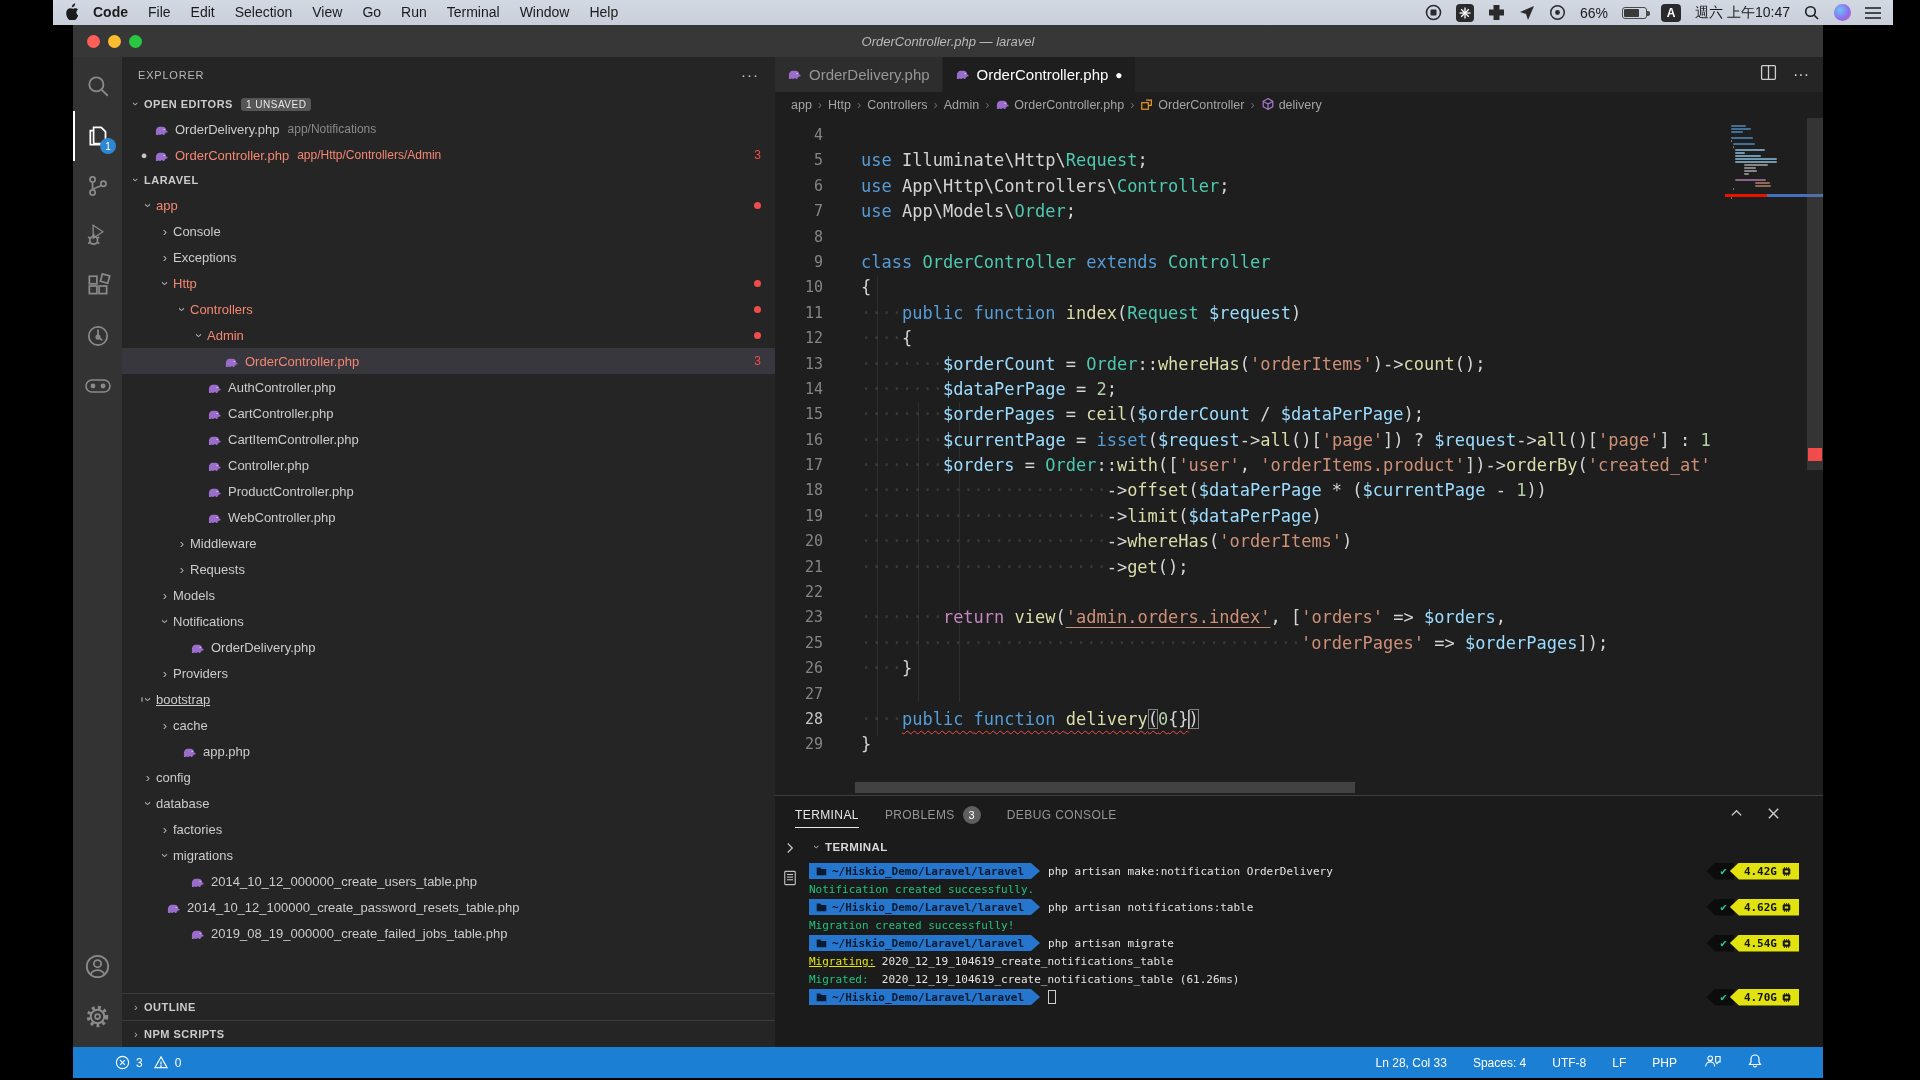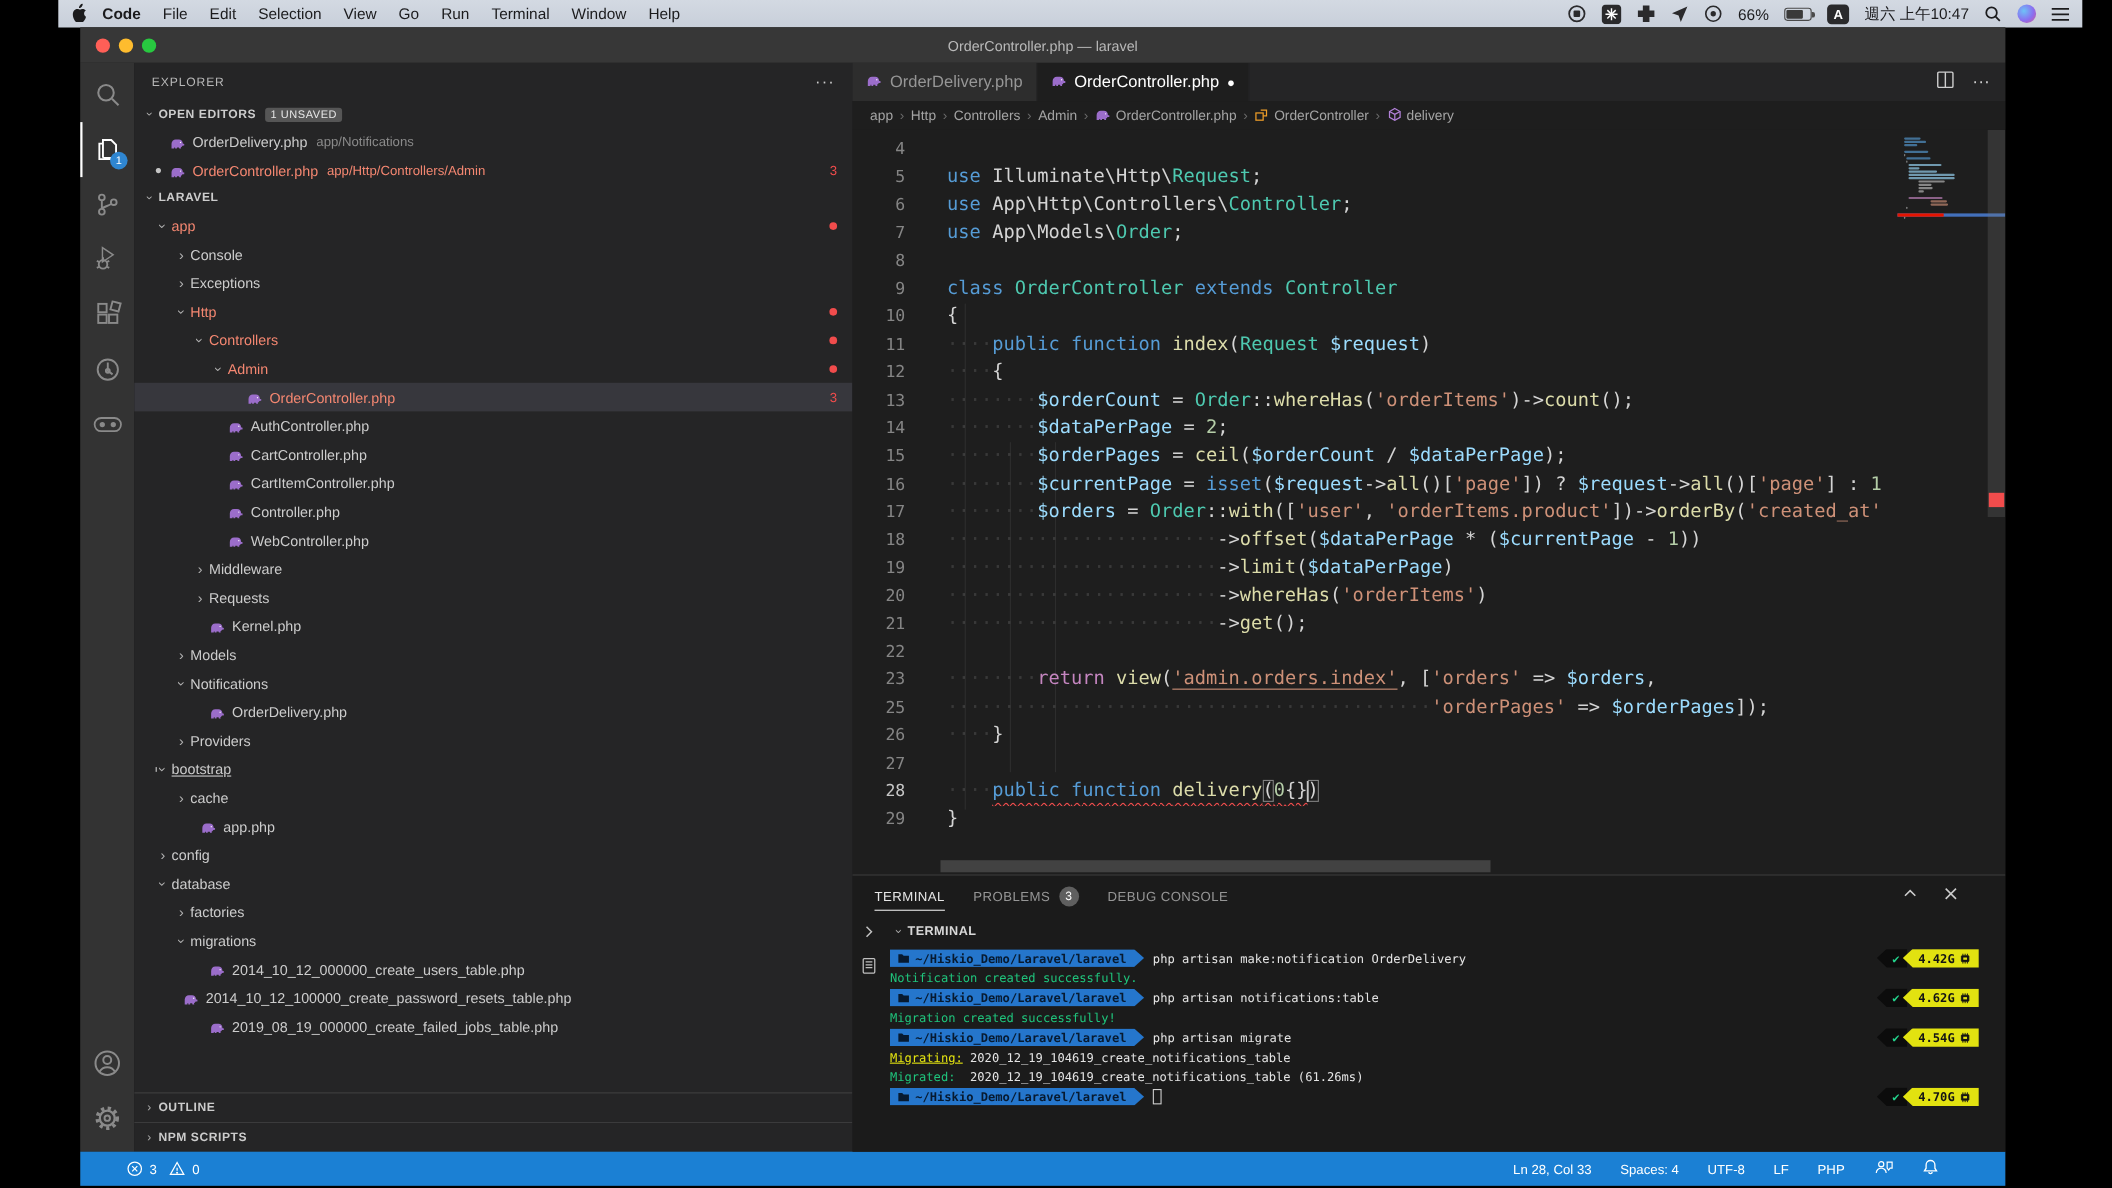--- a/index.html
+++ b/index.html
@@ -20,21 +20,21 @@
   .batt { position:relative; width:25px; height:12px; border:1px solid #4a4a4a; border-radius:3px; }
   .batt::after { content:""; position:absolute; right:-4px; top:3px; width:3px; height:5px; background:#4a4a4a; border-radius:0 2px 2px 0; }
   .batt .fill { position:absolute; left:1px; top:1px; bottom:1px; width:66%; background:#3a3a3a; border-radius:1px; }
   .siri { width:17px; height:17px; border-radius:50%;
     background:radial-gradient(circle at 35% 35%, #6ec2f7, #8a6ff0 55%, #d8558e); }
 
   
   #window { position:absolute; left:73px; top:25px; width:1750px; height:1053px;
     background:#1e1e1e; display:flex; flex-direction:column; }
   #titlebar { height:32px; background:#373737; flex:none; position:relative;
-    display:flex; align-items:center; justify-content:center; }
+    display:flex; align-items:center; justify-content:center;font-style:italic; }
   #title-text { color:#b9b9b9; font-size:13px; }
   #lights { position:absolute; left:14px; top:0; height:100%; display:flex; align-items:center; gap:8px; }
   .light { width:13px; height:13px; border-radius:50%; }
   .l-close{ background:#ff5f57; } .l-min{ background:#febc2e; } .l-max{ background:#28c840; }
 
   #main-row { flex:1; display:flex; min-height:0; }
 
   
   #activitybar { width:49px; background:#333333; flex:none; display:flex; flex-direction:column; align-items:center; padding-top:4px; }
   .act-icon { width:49px; height:50px; display:flex; align-items:center; justify-content:center;
@@ -425,38 +425,38 @@
             </span>
             <span class="name">Controller.php</span>
           </div>
           <div class="row tree-row" style="padding-left: 69px;">
             <span class="fileicon" style="margin-left: 14px;">
               <svg width="15" height="13" viewBox="0 0 16 14">
                 <path fill="#9b6dca" d="M2 13V8.2C2 5.9 3.8 4 6.1 4h3.1c2.1 0 3.8 1.6 3.8 3.7l-.1.4 1.6.4-.1 1.6-1.7.1c-.3.8-.9 1.4-1.7 1.7l.4 1.1h-1.8l-.3-1H7.3v1H5.5v-1h-.9v1z"></path>
                 <circle cx="10.8" cy="7" r=".65" fill="#fff"></circle>
               </svg>
             </span>
+            <span class="name">ProductController.php</span>
+          </div>
+          <div class="row tree-row" style="padding-left: 69px;">
+            <span class="fileicon" style="margin-left: 14px;">
+              <svg width="15" height="13" viewBox="0 0 16 14">
+                <path fill="#9b6dca" d="M2 13V8.2C2 5.9 3.8 4 6.1 4h3.1c2.1 0 3.8 1.6 3.8 3.7l-.1.4 1.6.4-.1 1.6-1.7.1c-.3.8-.9 1.4-1.7 1.7l.4 1.1h-1.8l-.3-1H7.3v1H5.5v-1h-.9v1z"></path>
+                <circle cx="10.8" cy="7" r=".65" fill="#fff"></circle>
+              </svg>
+            </span>
             <span class="name">WebController.php</span>
           </div>
           <div class="row tree-row" style="padding-left: 52px;">
             <span class="chev">›</span>
             <span class="name">Middleware</span>
           </div>
           <div class="row tree-row" style="padding-left: 52px;">
             <span class="chev">›</span>
             <span class="name">Requests</span>
-          </div>
-          <div class="row tree-row" style="padding-left: 52px;">
-            <span class="fileicon" style="margin-left: 14px;">
-              <svg width="15" height="13" viewBox="0 0 16 14">
-                <path fill="#9b6dca" d="M2 13V8.2C2 5.9 3.8 4 6.1 4h3.1c2.1 0 3.8 1.6 3.8 3.7l-.1.4 1.6.4-.1 1.6-1.7.1c-.3.8-.9 1.4-1.7 1.7l.4 1.1h-1.8l-.3-1H7.3v1H5.5v-1h-.9v1z"></path>
-                <circle cx="10.8" cy="7" r=".65" fill="#fff"></circle>
-              </svg>
-            </span>
-            <span class="name">Kernel.php</span>
           </div>
           <div class="row tree-row" style="padding-left: 35px;">
             <span class="chev">›</span>
             <span class="name">Models</span>
           </div>
           <div class="row tree-row" style="padding-left: 35px;">
             <span class="chev exp">›</span>
             <span class="name">Notifications</span>
           </div>
           <div class="row tree-row" style="padding-left: 52px;">

